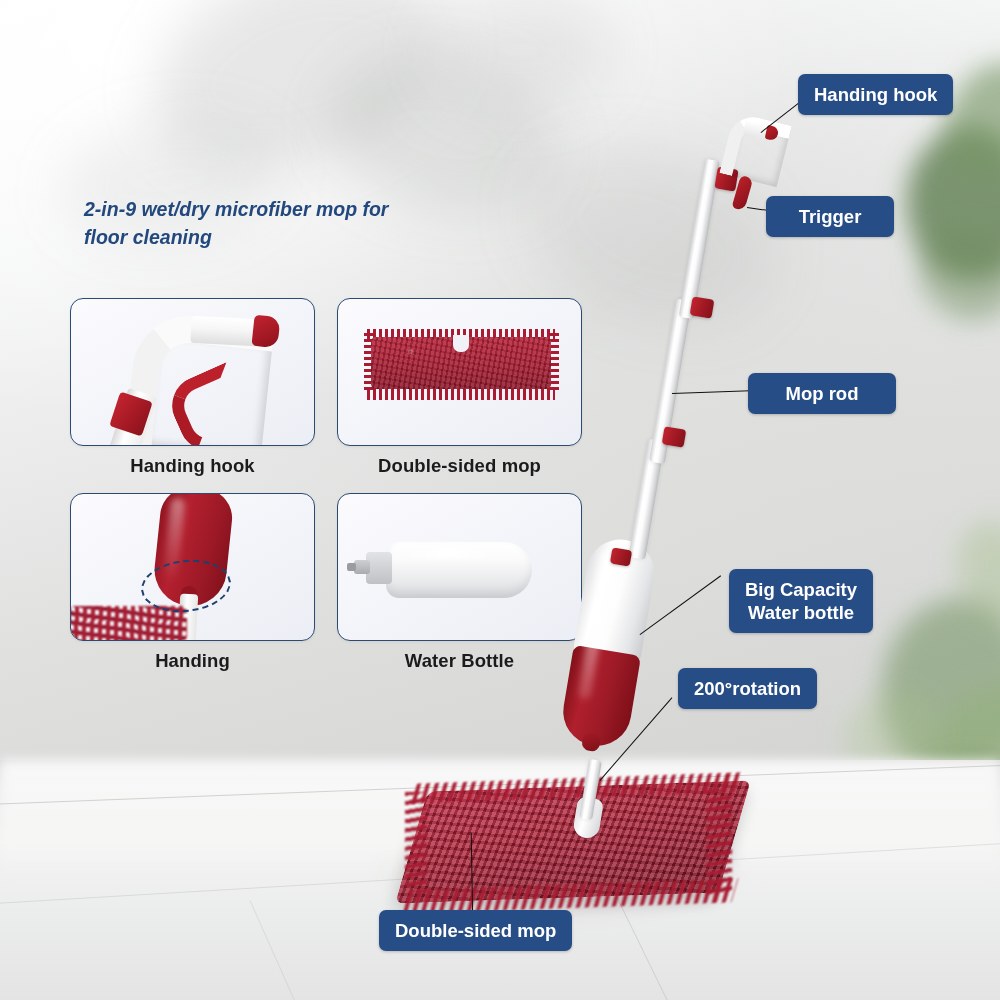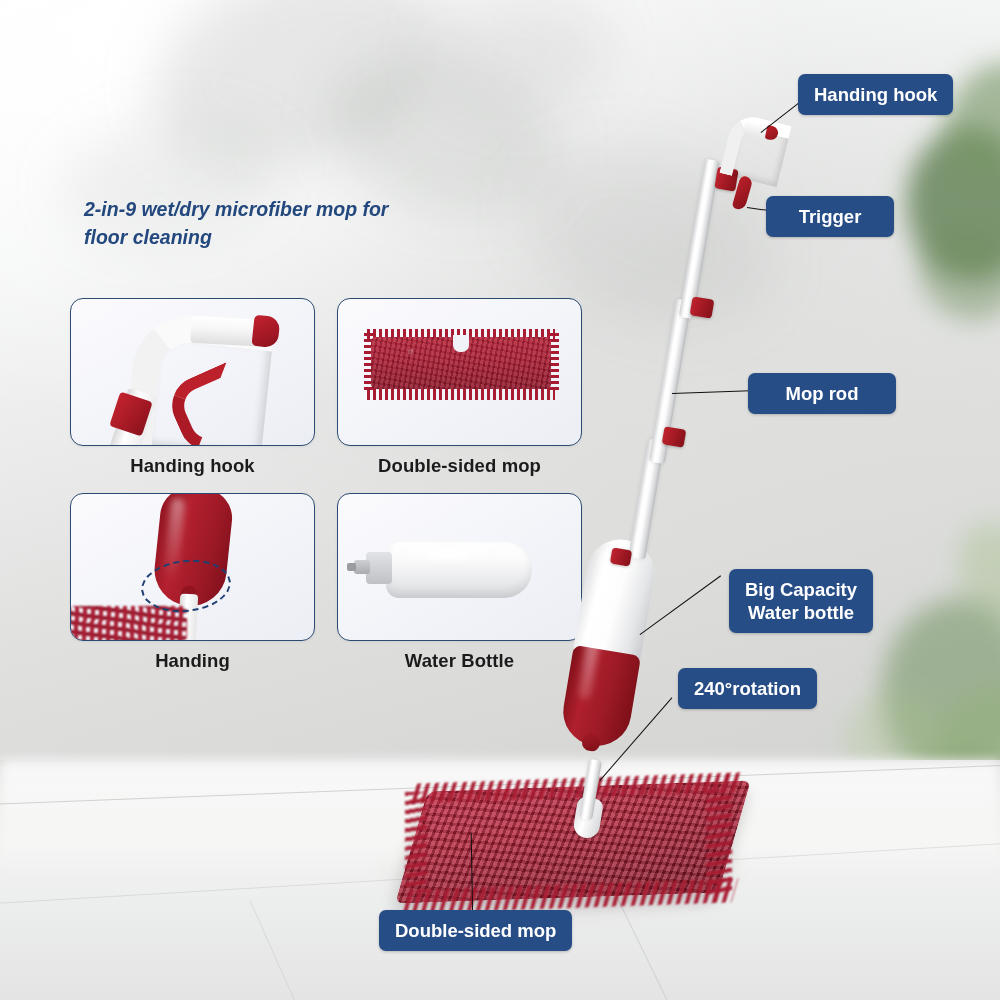--- a/index.html
+++ b/index.html
@@ -478,17 +478,17 @@
 
   <div class="badge" style="left:798px;top:74px;">Handing hook</div>
 
   <div class="badge" style="left:748px;top:373px;width:148px;box-sizing:border-box;">Mop rod</div>
 
   <div class="badge" style="left:766px;top:196px;width:128px;box-sizing:border-box;">Trigger</div>
 
   <div class="badge" style="left:729px;top:532px;margin-top:37px;">Big Capacity
 Water bottle</div>
 
-  <div class="badge" style="left:678px;top:668px;">240°rotation</div>
+  <div class="badge" style="left:678px;top:668px;">200°rotation</div>
 
   <div class="badge" style="left:379px;top:910px;">Double-sided mop</div>
 
 </div>
 
 </body></html>

